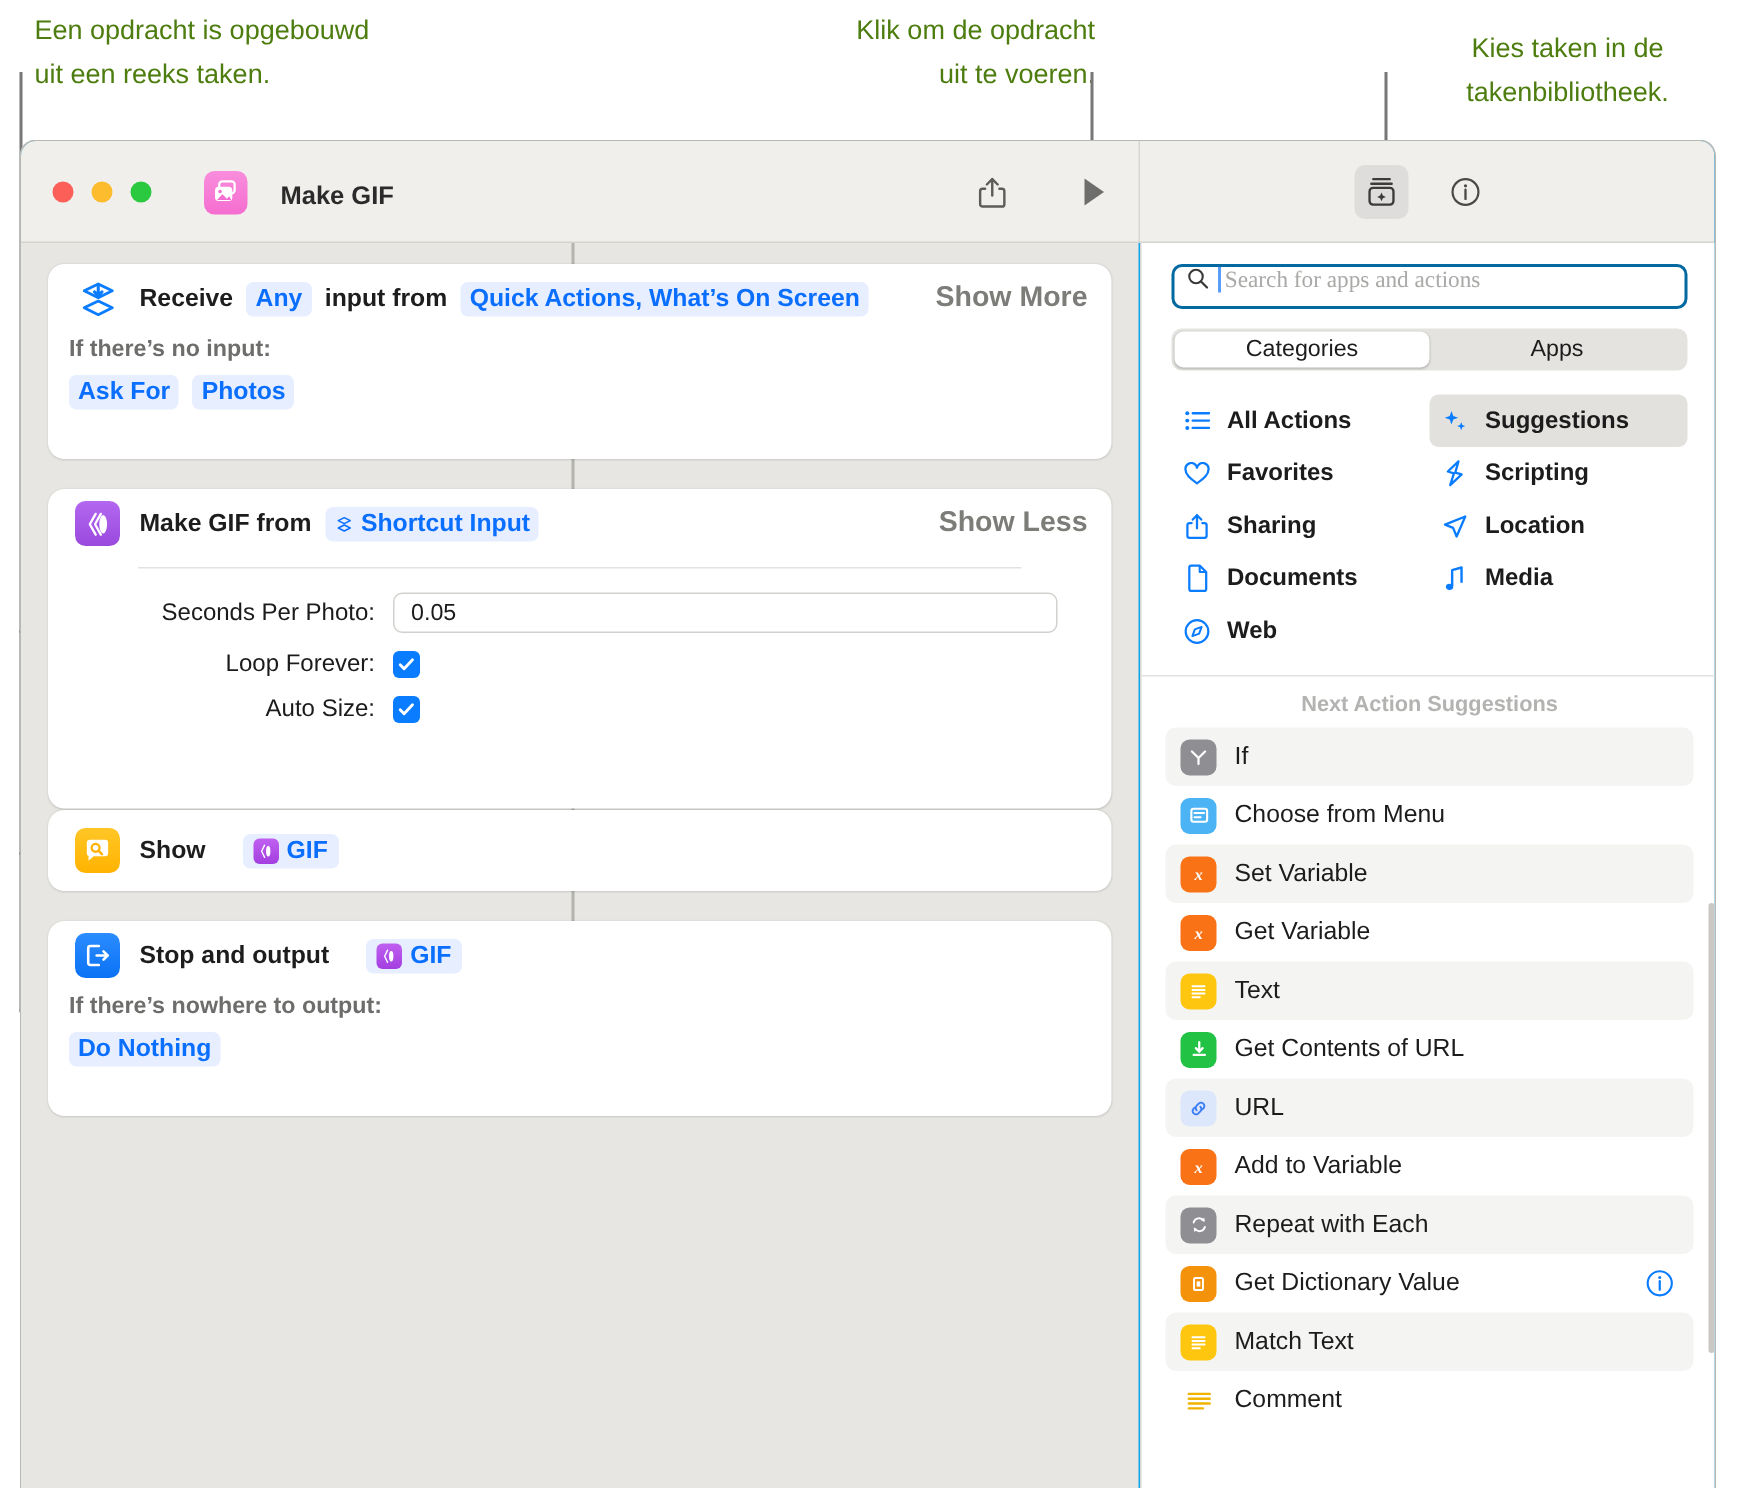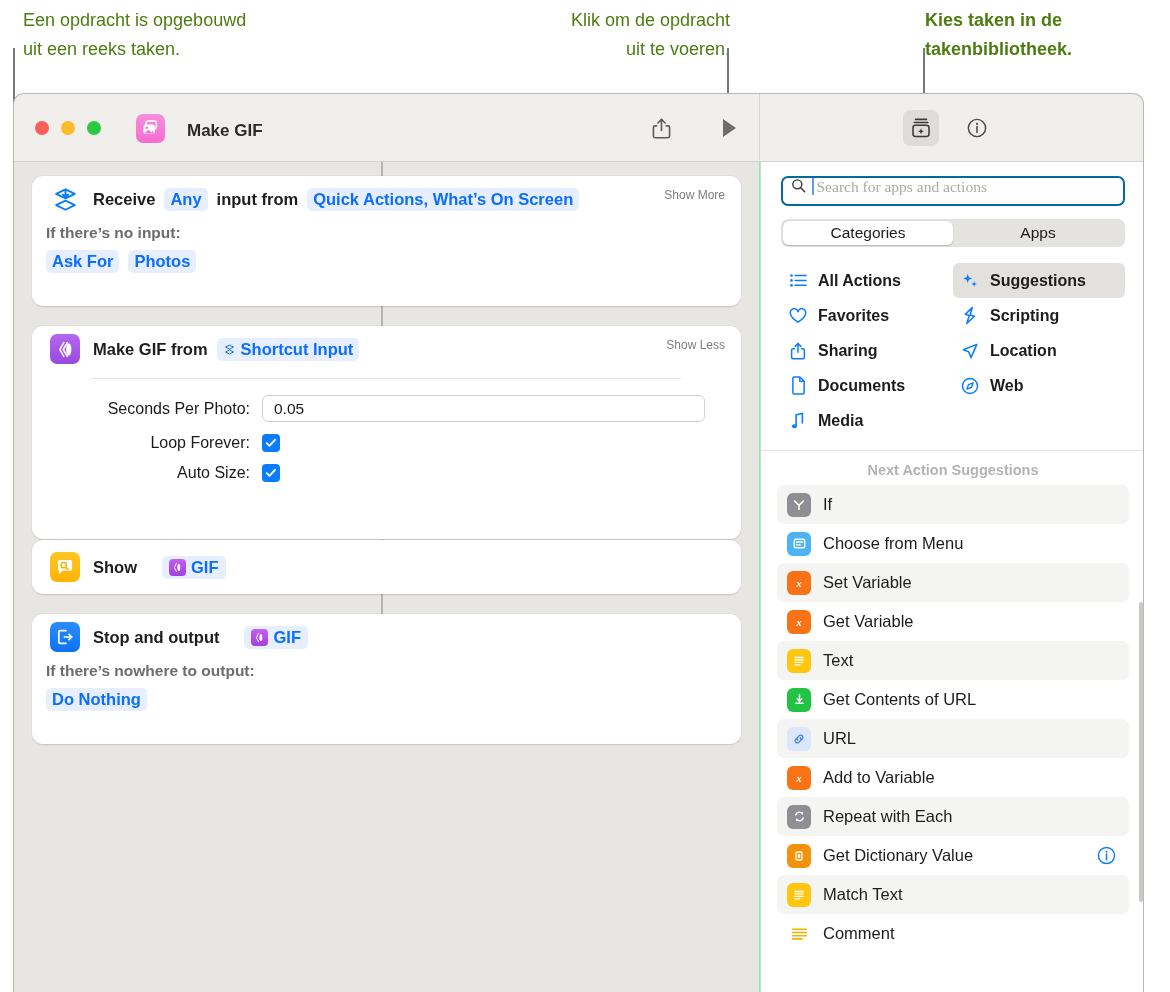--- a/index.html
+++ b/index.html
@@ -27,21 +27,21 @@
 
   
   .window {
     position: absolute;
     left: 13px; top: 93px;
     width: 1131px; height: 899px;
     border: 1px solid #b9b9b4;
     border-bottom: none;
     border-radius: 11px 11px 0 0;
     overflow: hidden;
-    background: #86efac;
+    background: #0ea5e9;
   }
 
   
   .titlebar {
     position: absolute; left: 0; top: 0;
     width: 100%; height: 68px;
     background: #f0efeb;
     border-bottom: 1px solid #d4d3ce;
   }
   .traffic { position: absolute; left: 21px; top: 27px; display: flex; gap: 12px; }
@@ -113,21 +113,21 @@
     display: inline-flex; align-items: center; gap: 5px;
     background: #e6eeff; color: #0a6fff;
     font-size: 16.5px; font-weight: bold;
     border-radius: 5px;
     padding: 2px 6px; margin-left: 9px;
     white-space: nowrap;
   }
   .pill.tight { padding: 2px 7px; margin-left: 25px; }
   .show-toggle {
     position: absolute; right: 16px; top: 12px;
-    font-size: 12px; font-weight: normal; color: #7c7c79;
+    font-size: 19px; font-weight: bold; color: #7c7c79;
     white-space: nowrap;
   }
   .sub-label {
     font-size: 15.5px; font-weight: bold; color: #6d6d6b;
     padding-left: 14px; margin-top: 2px;
   }
   .sub-pills { padding-left: 14px; margin-top: 8px; padding-bottom: 14px; display:flex; gap: 9px; }
   .sub-pills .pill { margin-left: 0; }
 
   .divider-row { height: 1px; background: #e3e2e0; margin: 6px 60px 0 60px; }
@@ -235,21 +235,21 @@
 <div id="root">
 
   <div class="callout-text" style="left:23px; top:6px; text-align:left;">
     <div>Een opdracht is opgebouwd</div>
     <div>uit een reeks taken.</div>
   </div>
   <div class="callout-text" style="left:455px; top:6px; width:275px; text-align:right;">
     <div>Klik om de opdracht</div>
     <div>uit te voeren.</div>
   </div>
-  <div class="callout-text" style="left:925px; top:6px; width:240px; text-align:left;font-weight:bold;">
+  <div class="callout-text" style="left:925px; top:18px; width:240px; text-align:center;">
     <div>Kies taken in de</div>
     <div>takenbibliotheek.</div>
   </div>
 
   <div class="callout-line" style="left:13px; top:48px; height:46px;"></div>
   <div class="callout-line" style="left:727px; top:48px; height:46px;"></div>
   <div class="callout-line" style="left:923px; top:48px; height:46px;"></div>
 
   <div class="callout-line" style="left:13px; top:94px; height:580px;"></div>
   <div style="position:absolute;left:13px;top:420px;width:26px;height:1.6px;background:#777;"></div>
@@ -517,36 +517,36 @@
           <span class="cat-icon">
             <svg width="15" height="19" viewBox="0 0 16 20">
               <path d="M2 2.4 a1.4 1.4 0 0 1 1.4 -1.4 H9.4 L14 5.6 V17.6 a1.4 1.4 0 0 1 -1.4 1.4 H3.4 A1.4 1.4 0 0 1 2 17.6 Z" fill="none" stroke="#0a7cff" stroke-width="1.6" stroke-linejoin="round"></path>
               <path d="M9.4 1 V5.6 H14" fill="none" stroke="#0a7cff" stroke-width="1.5" stroke-linejoin="round"></path>
             </svg>
           </span>
           <span class="cat-label">Documents</span>
         </div>
         <div class="cat">
           <span class="cat-icon">
+            <svg width="14" height="18" viewBox="0 0 14 19">
+              <path d="M5 14.4 V3.2 L11.6 1.4 V12.2" fill="none" stroke="#0a7cff" stroke-width="1.7" stroke-linejoin="round"></path>
+              <ellipse cx="3.2" cy="15" rx="2.6" ry="2.2" fill="#0a7cff"></ellipse>
+            </svg>
+          </span>
+          <span class="cat-label">Media</span>
+        </div>
+
+        <div class="cat">
+          <span class="cat-icon">
             <svg width="18" height="18" viewBox="0 0 20 20">
               <circle cx="10" cy="10" r="8.4" fill="none" stroke="#0a7cff" stroke-width="1.6"></circle>
               <path d="M13.4 6.6 L8.4 8.4 L6.6 13.4 L11.6 11.6 Z" fill="none" stroke="#0a7cff" stroke-width="1.5" stroke-linejoin="round"></path>
             </svg>
           </span>
           <span class="cat-label">Web</span>
-        </div>
-
-        <div class="cat">
-          <span class="cat-icon">
-            <svg width="14" height="18" viewBox="0 0 14 19">
-              <path d="M5 14.4 V3.2 L11.6 1.4 V12.2" fill="none" stroke="#0a7cff" stroke-width="1.7" stroke-linejoin="round"></path>
-              <ellipse cx="3.2" cy="15" rx="2.6" ry="2.2" fill="#0a7cff"></ellipse>
-            </svg>
-          </span>
-          <span class="cat-label">Media</span>
         </div>
         <div></div>
       </div>
 
       <div class="lib-sep" style="margin-top:12px;"></div>
 
       <div class="sugg-title">Next Action Suggestions</div>
 
       <div class="sugg-list">
 

